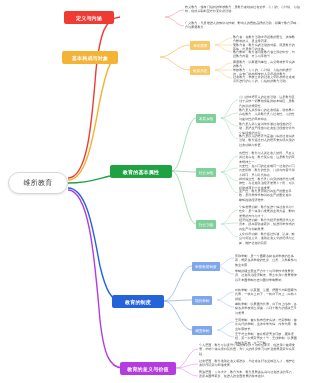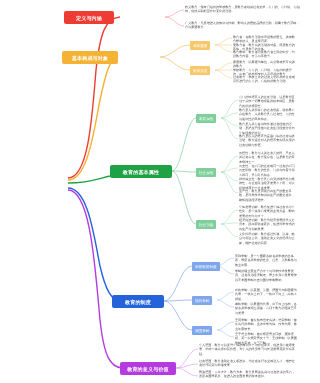--- a/index.html
+++ b/index.html
@@ -104,20 +104,21 @@
     <path d="M217,300 C224,300 226,292 234,292" fill="none" stroke="#aac6f3" stroke-width=".6"></path>
     <path d="M217,300 C224,300 226,307 234,307" fill="none" stroke="#aac6f3" stroke-width=".6"></path>
     <path d="M217,330 C224,330 226,322 234,322" fill="none" stroke="#aac6f3" stroke-width=".6"></path>
     <path d="M217,330 C224,330 226,337 234,337" fill="none" stroke="#aac6f3" stroke-width=".6"></path>
 
     <path d="M176,368 C186,368 188,349 198,349" fill="none" stroke="#dfa2f2" stroke-width=".7"></path>
     <path d="M176,368 C186,368 188,364 198,364" fill="none" stroke="#dfa2f2" stroke-width=".7"></path>
     <path d="M176,368 C186,368 188,376 198,376" fill="none" stroke="#dfa2f2" stroke-width=".7"></path>
   </svg>
 
+  <div class="node root">维所教育</div>
 
   <div class="node l1 red" style="left:64px;top:11px;width:50px;">定义与内涵</div>
   <div class="node leaf" style="left:185px;top:5px;">狭义教育：指专门组织的学校教育，是教育者根据社会要求，有目的、有计划、有组织地对受教育者施加影响，促使其朝期望方向变化的活动。</div>
   <div class="node leaf" style="left:185px;top:21px;">广义教育：凡是增进人的知识与技能、影响人的思想品德的活动，都属于教育范畴，包括社会教育、学校教育与家庭教育。</div>
 
   <div class="node l1 orange" style="left:62px;top:51px;width:56px;">基本构成与对象</div>
 
   <div class="node l2 orange" style="left:190px;top:41px;">基本要素</div>
   <div class="node leaf" style="left:233px;top:35px;width:64px;">教育者：在教育活动中承担教的责任、施加教育影响的人，是主导因素。</div>
   <div class="node leaf" style="left:233px;top:43px;width:64px;">受教育者：教育实践活动的对象，既是教育的客体，也是学习的主体。</div>

